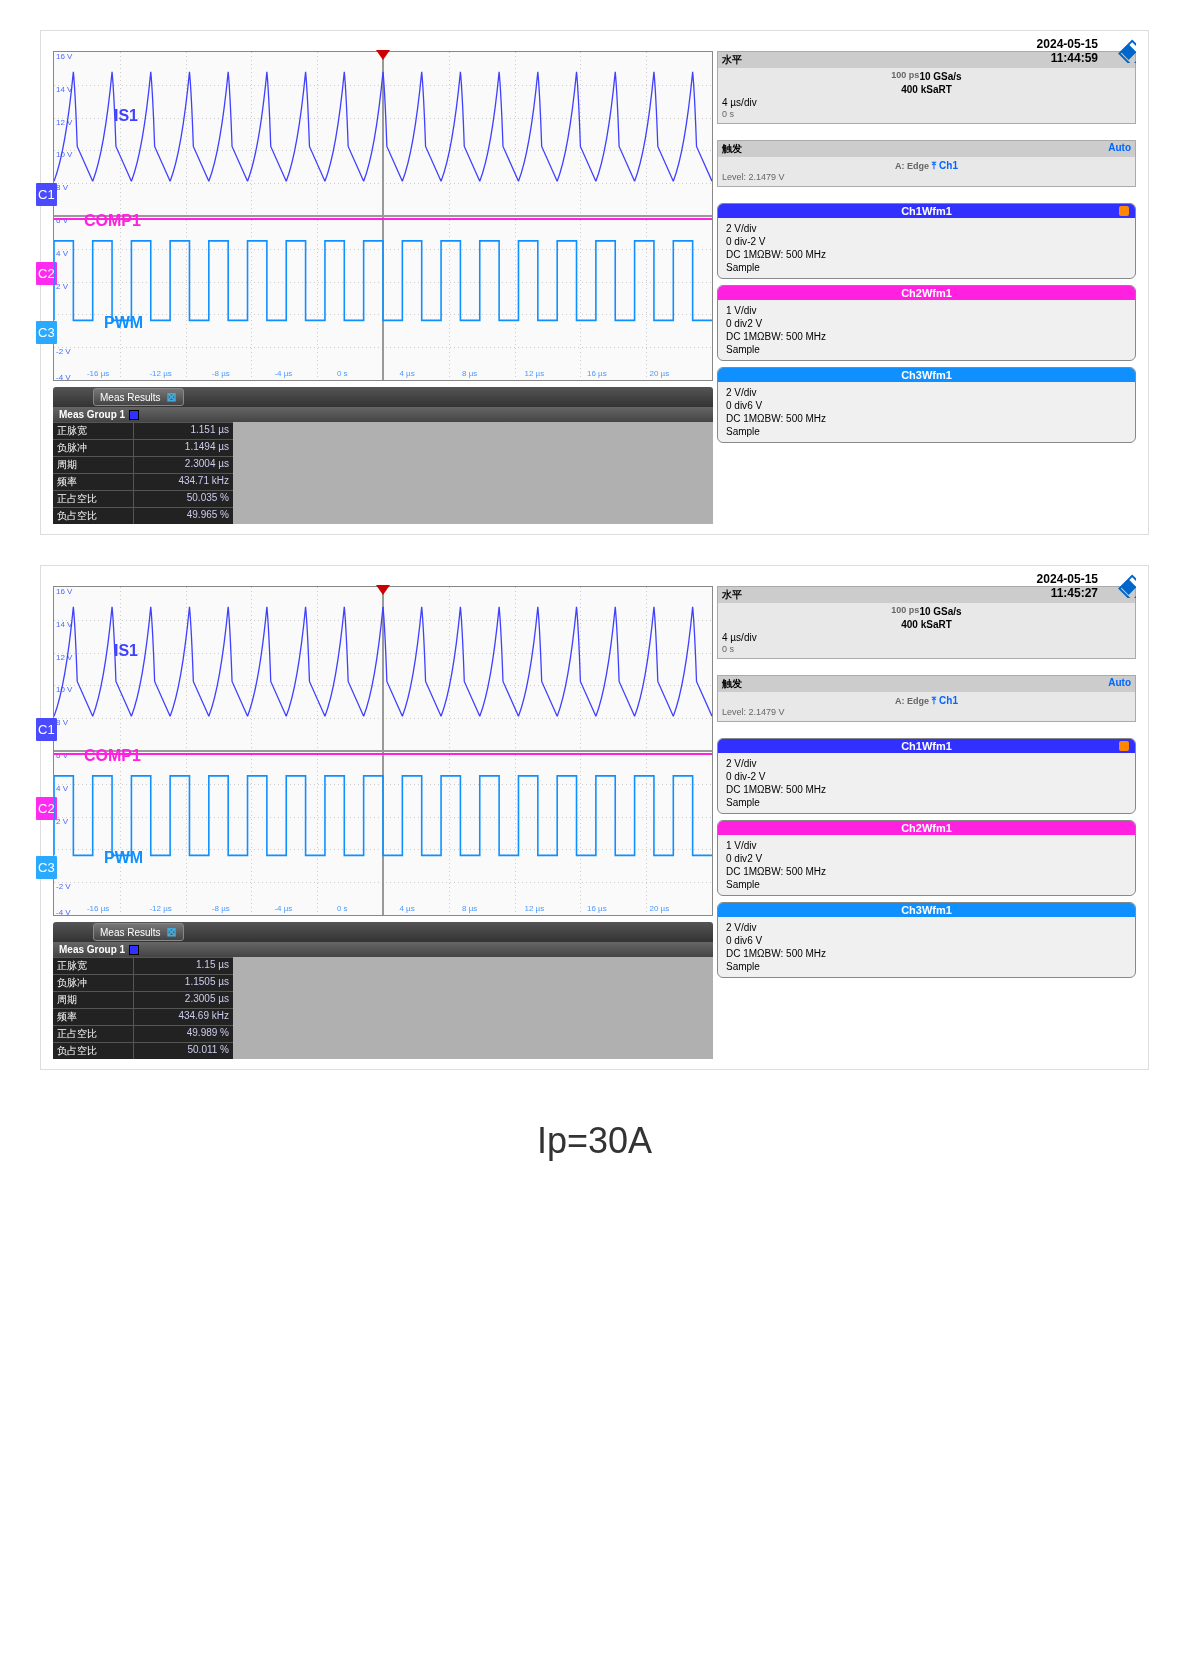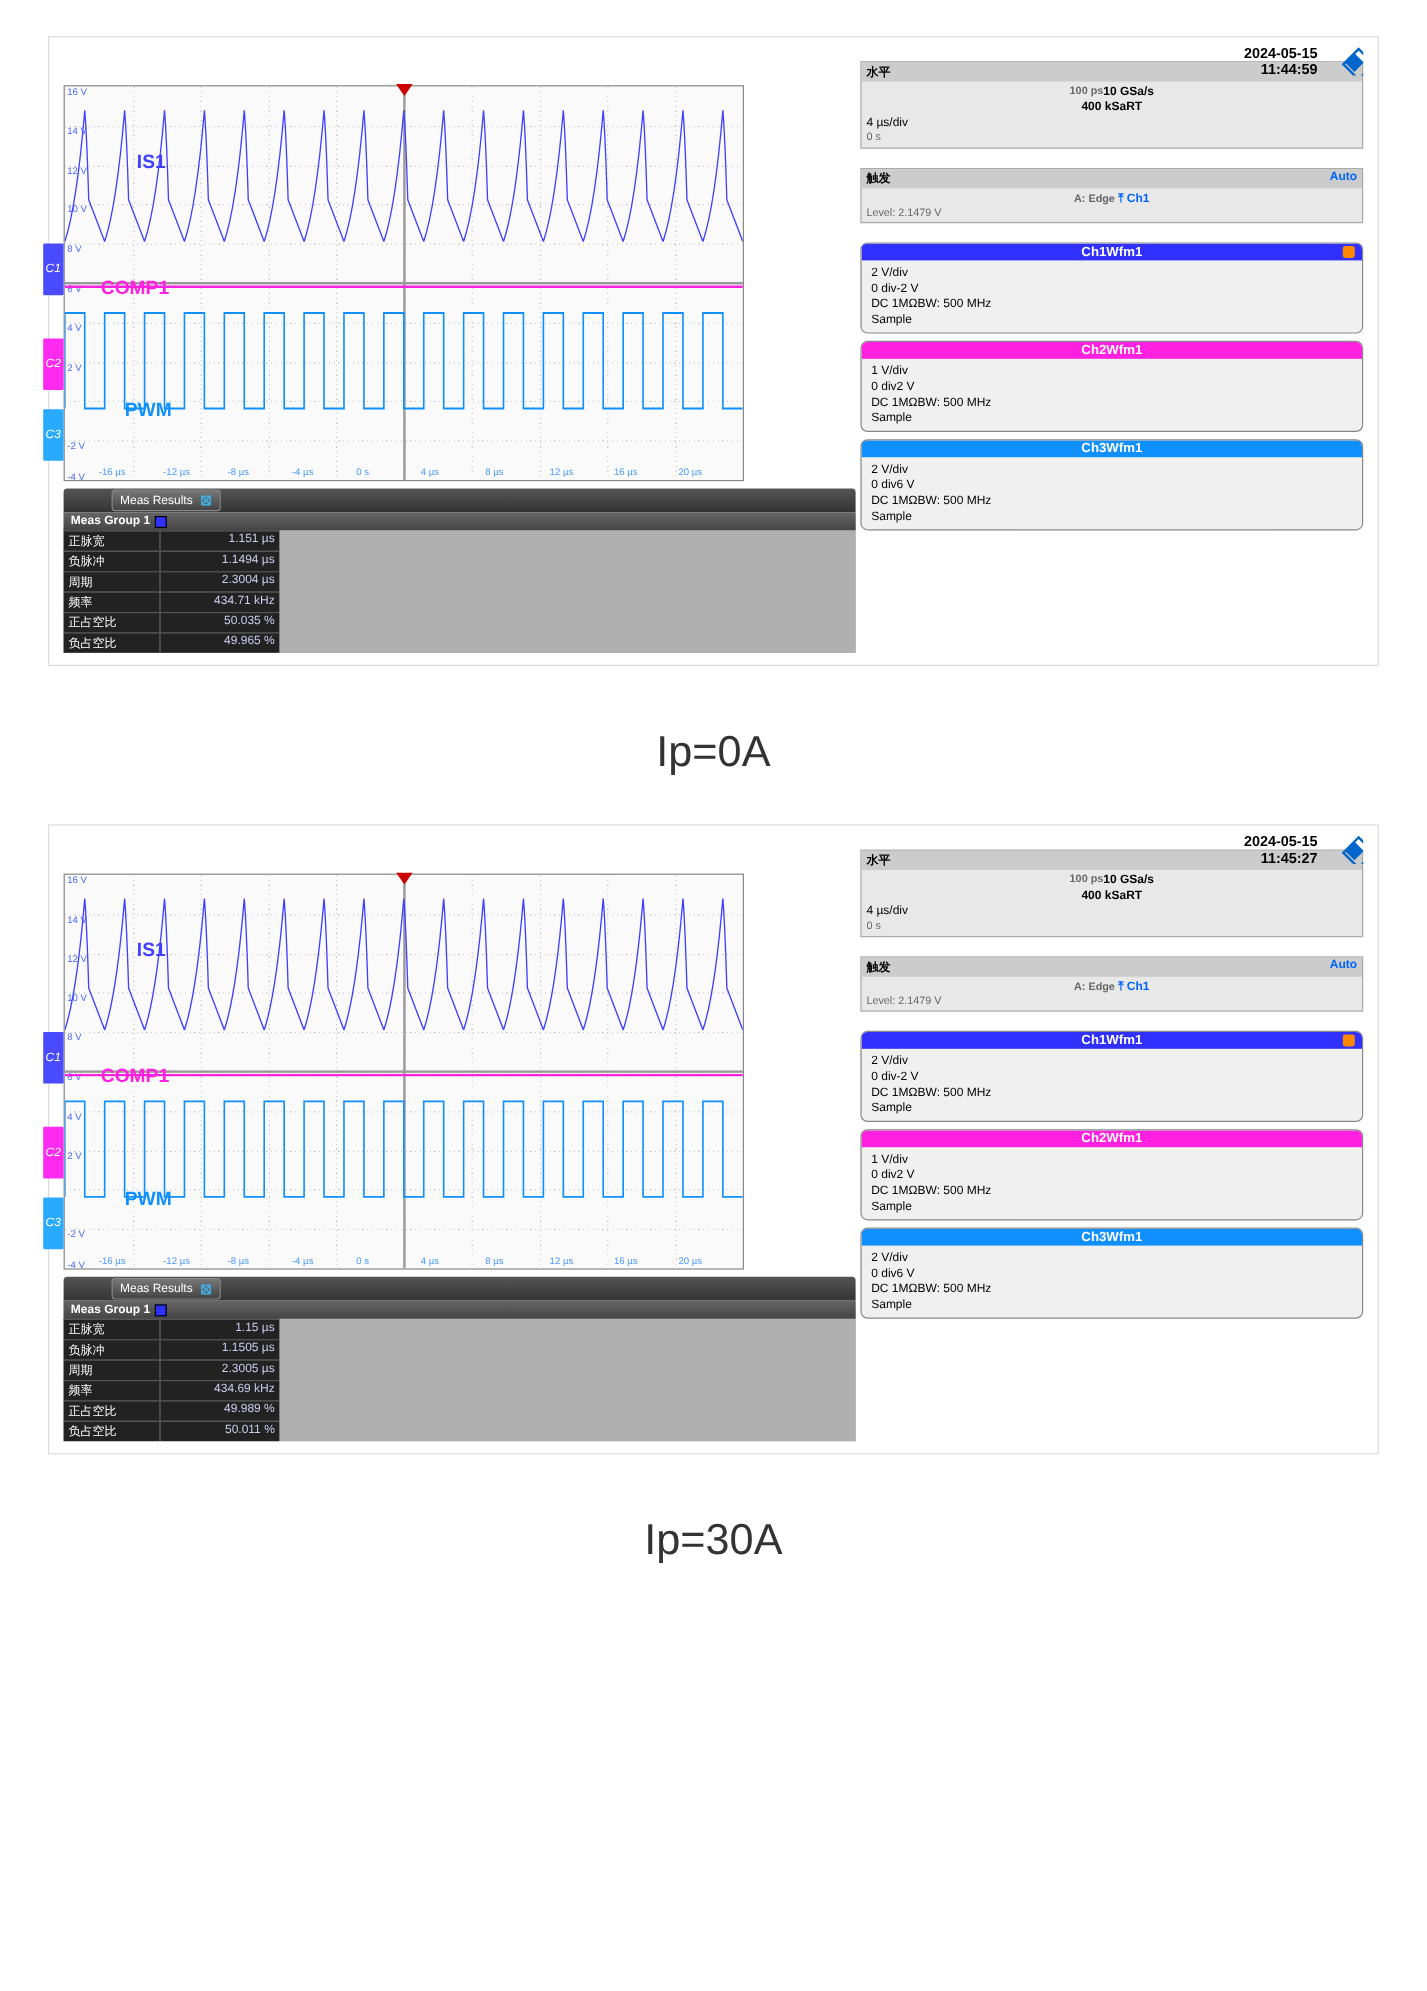--- a/index.html
+++ b/index.html
@@ -3,30 +3,30 @@
 <meta charset="utf-8">
 <style>
   * { box-sizing: border-box; margin: 0; padding: 0; }
   body { background: #fff; font-family: Arial, sans-serif; font-size: 10px; }
   .page { width: 1189px; margin: 0 auto; padding: 30px 40px; }
   .panel { border: 1px solid #ddd; margin-bottom: 30px; padding: 20px 12px 10px; position: relative; }
   .timestamp { position: absolute; top: 6px; right: 50px; font-size: 12px; font-weight: bold; text-align: right; line-height: 1.2; }
   .rs-logo { position: absolute; top: 6px; right: 12px; }
   .scope-row { display: flex; gap: 4px; }
   .gratarea { flex: 0 0 660px; }
-  .graticule { position: relative; width: 567px; height: 330px; background: #fafafa; border: 1px solid #888; margin-top: 20px; }
+  .graticule { position: relative; width: 660px; height: 330px; background: #fafafa; border: 1px solid #888; }
   .gridline-v, .gridline-h { position: absolute; background: repeating-linear-gradient(to bottom, #bbb 0 1px, transparent 1px 3px); }
   .gridline-v { width: 1px; top: 0; bottom: 0; background: repeating-linear-gradient(to bottom, #ccc 0 1px, transparent 1px 4px); }
   .gridline-h { height: 1px; left: 0; right: 0; background: repeating-linear-gradient(to right, #ccc 0 1px, transparent 1px 4px); }
   .cv { left: 50%; transform: translateX(-1px); width: 2px; background: #999; }
   .ch { top: 50%; transform: translateY(-1px); height: 2px; background: #999; }
   .yaxis-lbl { position: absolute; left: 2px; font-size: 8px; color: #4a6aff; }
   .xaxis-lbl { position: absolute; bottom: 2px; font-size: 8px; color: #4a9aff; }
   .trig-mark { position: absolute; top: -2px; left: 50%; transform: translateX(-50%); }
-  .ch-marker { position: absolute; font-size: 10px; padding: 16px 2px; color: #fff; border-radius: 1px; font-style: italic; }
+  .ch-marker { position: absolute; font-size: 13px; padding: 4px 2px; color: #fff; border-radius: 1px; }
   .ch-marker.c1 { background: #4a4aff; left: -18px; }
   .ch-marker.c2 { background: #ff2af0; left: -18px; }
   .ch-marker.c3 { background: #2aaaff; left: -18px; }
   .wave-lbl { position: absolute; font-size: 16px; font-weight: bold; }
   .wave-lbl.c1 { color: #4040ff; }
   .wave-lbl.c2 { color: #ff20e0; }
   .wave-lbl.c3 { color: #1090ff; }
   .side { flex: 1; }
   .infobox { border: 1px solid #aaa; background: #e8e8e8; margin-bottom: 16px; font-size: 10px; }
   .infobox .title { background: #ccc; padding: 1px 4px; font-weight: bold; display: flex; justify-content: space-between; }
@@ -226,21 +226,20 @@
             <div class="body">
               <div class="row"><span>2 V/div</span><span></span></div>
               <div class="row"><span class="sub">0 div</span><span>6 V</span></div>
               <div class="row"><span>DC 1MΩ</span><span>BW: 500 MHz</span></div>
               <div class="sub">Sample</div>
             </div>
           </div>
         </div>
       </div>
     </div>
-    <div class="caption">Ip=0A</div>
     <div class="panel">
       <div class="timestamp"><span>2024-05-15</span><br><span>11:45:27</span></div>
       <div class="rs-logo"><svg width="26" height="26">
           <rect x="13" y="0" width="18" height="18" transform="rotate(45 13 13)" fill="none" stroke="#0066cc" stroke-width="2"></rect>
           <rect x="13" y="5" width="11" height="11" transform="rotate(45 13 13)" fill="#0066cc"></rect>
         </svg></div>
       <div class="scope-row">
         <div class="gratarea">
           <div class="graticule">
             <div class="gridline-v" style="left:10%"></div>

